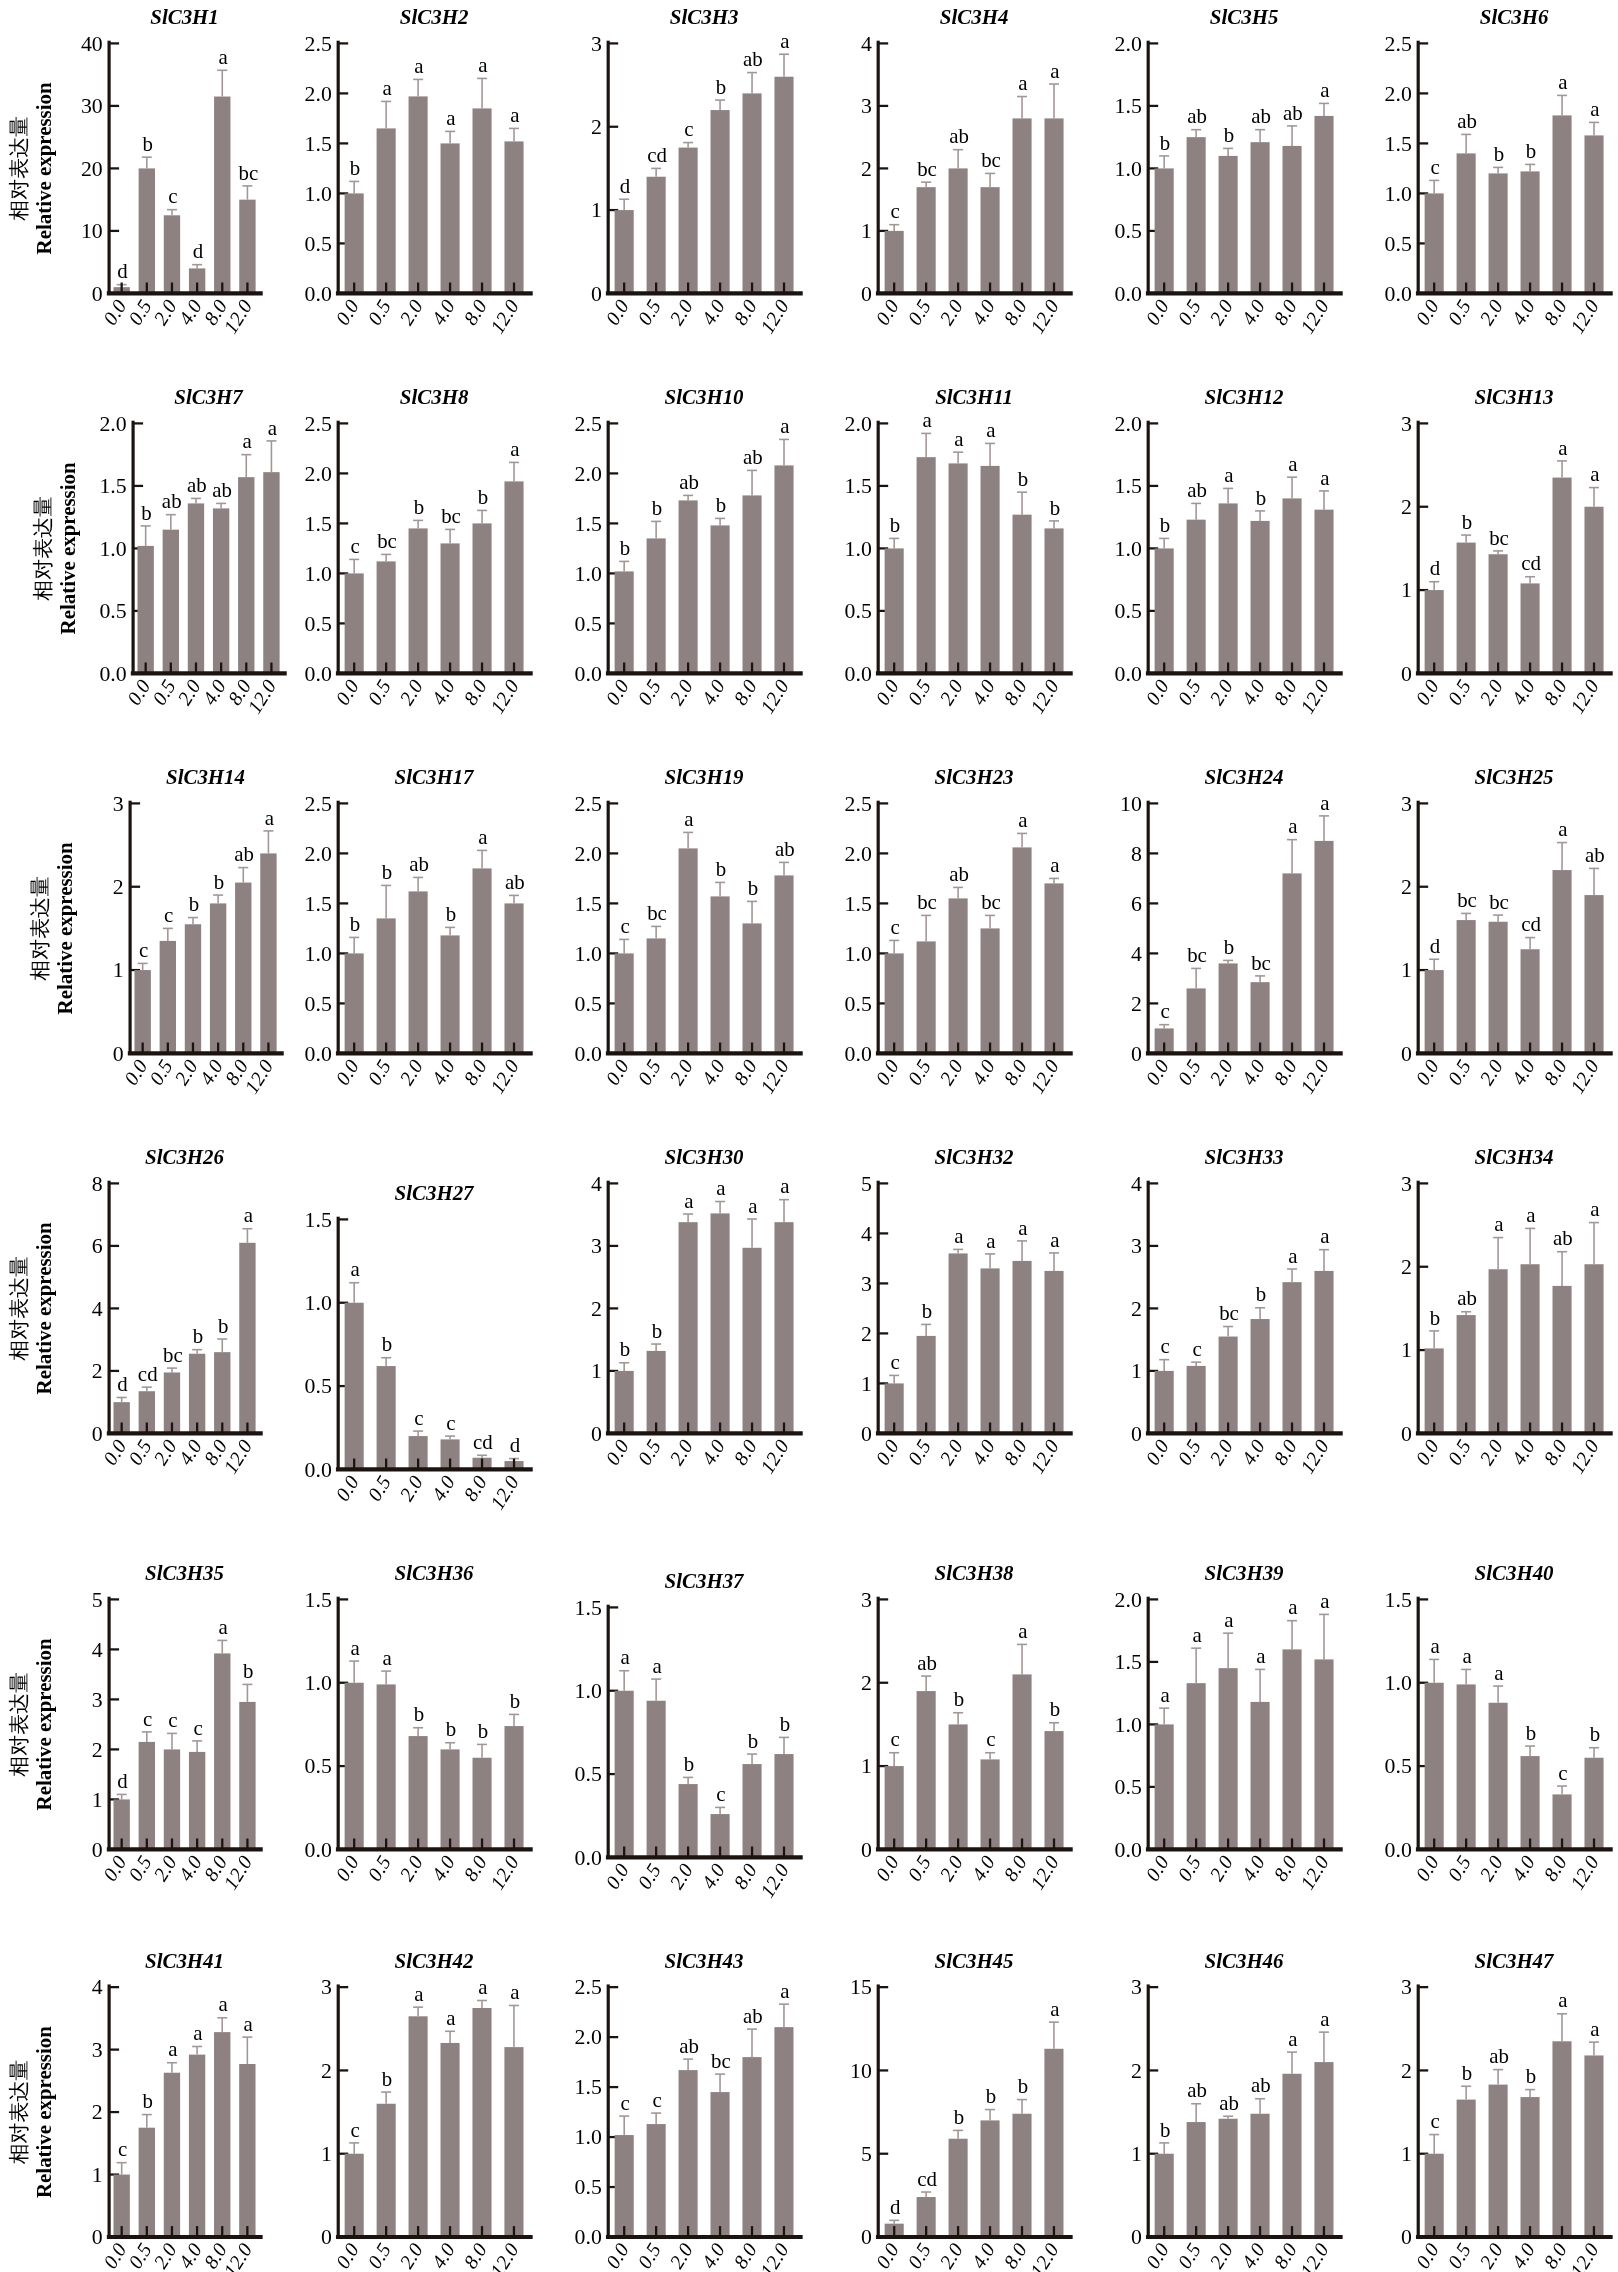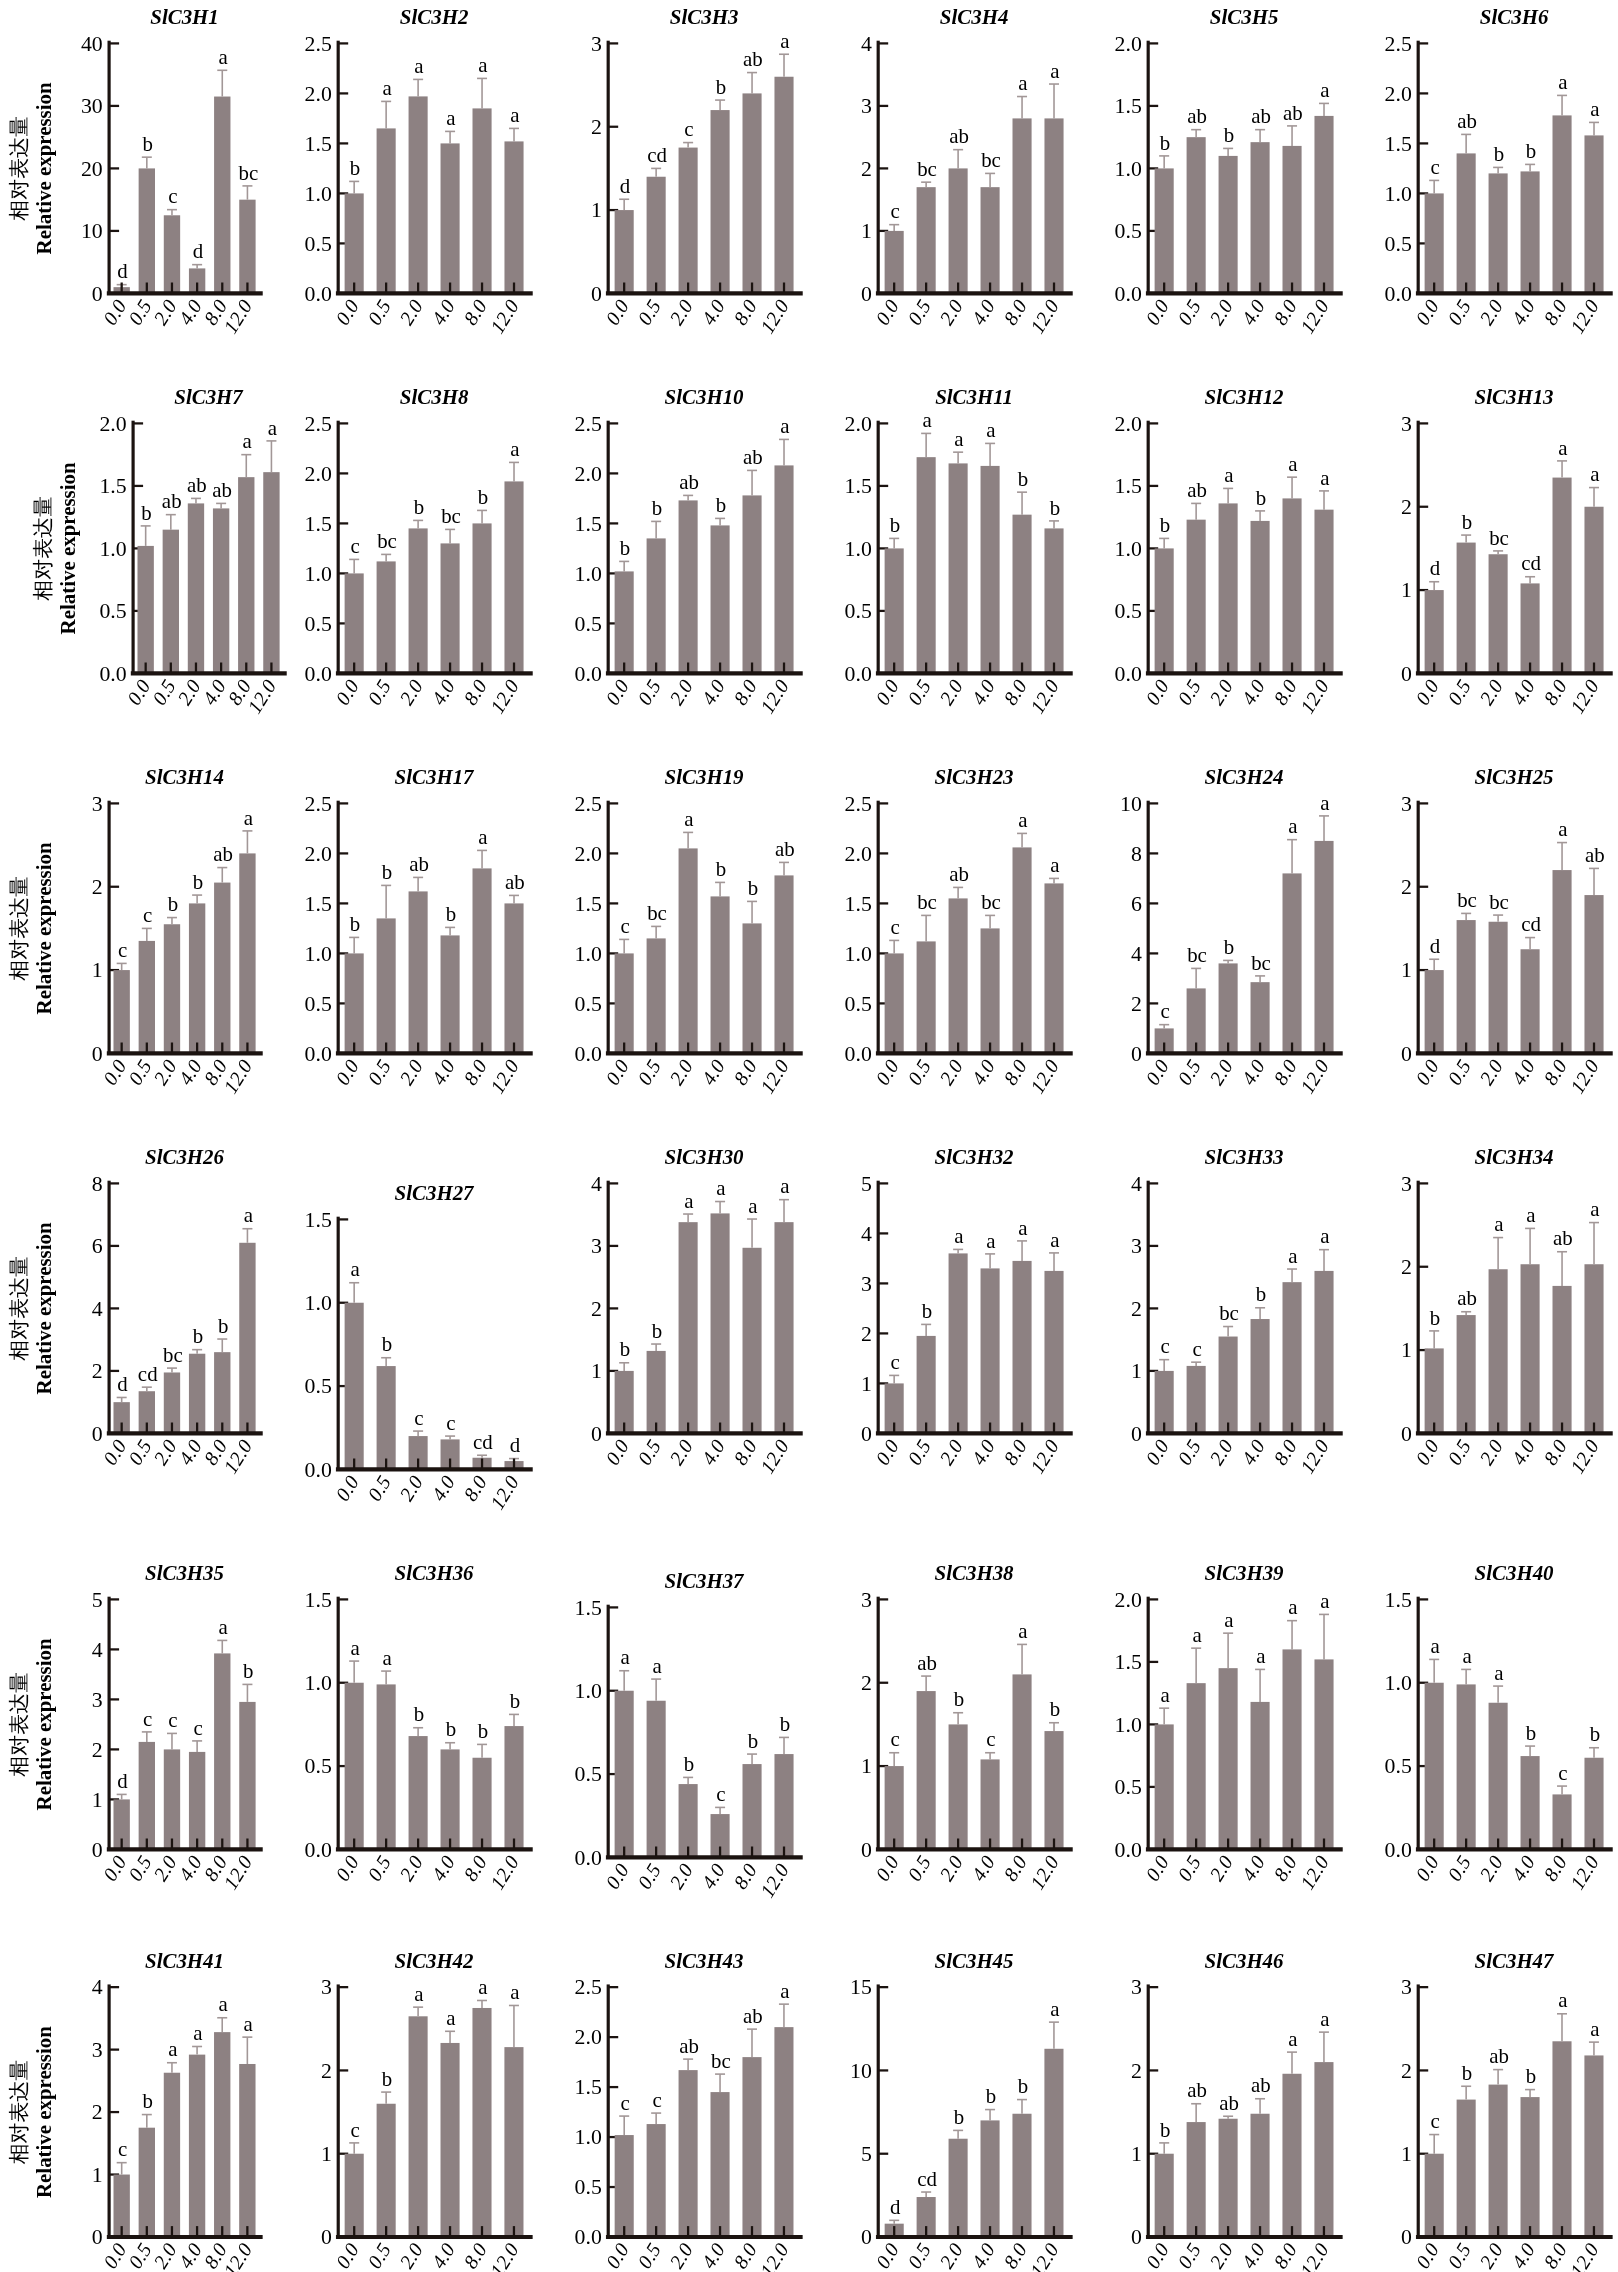--- a/index.html
+++ b/index.html
@@ -623,21 +623,21 @@
         <text x="478.5" y="671" transform="rotate(-58 478.5 671)" text-anchor="end" font-size="44" font-style="italic" fill="#000000" font-family="&quot;Liberation Serif&quot;,serif">8.0</text>
         <rect x="515.8333333333333" y="278.33333333333337" width="42" height="366.66666666666663" fill="#8d8182"></rect>
         <line x1="536.8333333333333" y1="278.33333333333337" x2="536.8333333333333" y2="236.16666666666669" stroke="#a29797" stroke-width="3.5"></line>
         <line x1="525.8333333333333" y1="236.16666666666669" x2="547.8333333333333" y2="236.16666666666669" stroke="#a29797" stroke-width="3.5"></line>
         <text x="538.8333333333333" y="222.16666666666669" text-anchor="middle" font-size="46" fill="#000000" font-family="&quot;Liberation Serif&quot;,serif">a</text>
         <line x1="536.8333333333333" y1="621" x2="536.8333333333333" y2="645" stroke="#1b1310" stroke-width="5"></line>
         <text x="548.8333333333333" y="671" transform="rotate(-58 548.8333333333333 671)" text-anchor="end" font-size="44" font-style="italic" fill="#000000" font-family="&quot;Liberation Serif&quot;,serif">12.0</text>
         <line x1="150" y1="89" x2="150" y2="645" stroke="#1b1310" stroke-width="7"></line>
         <line x1="145" y1="645" x2="578" y2="645" stroke="#1b1310" stroke-width="9"></line>
       </svg></div>
-    <div class="cell" style="height: 380px;"><svg width="270" height="380" viewBox="0 0 594 835" xmlns="http://www.w3.org/2000/svg">
+    <div class="cell" style="height: 380px; padding-left: 21px;"><svg width="270" height="380" viewBox="0 0 594 835" xmlns="http://www.w3.org/2000/svg">
         <text x="406" y="52" text-anchor="middle" font-size="46" font-style="italic" font-weight="600" fill="#000000" font-family="&quot;Liberation Serif&quot;,serif">SlC3H14</text>
         <text transform="rotate(-90)" text-anchor="middle" font-family="&quot;Liberation Serif&quot;,serif"><tspan x="-370" y="58" font-size="46" fill="#000000">相对表达量</tspan><tspan x="-370" y="112" font-size="46" font-weight="bold" fill="#000000">Relative expression</tspan></text>
         <line x1="240" y1="645" x2="262" y2="645" stroke="#1b1310" stroke-width="5"></line>
         <text x="226" y="661" text-anchor="end" font-size="48" fill="#000000" font-family="&quot;Liberation Serif&quot;,serif">0</text>
         <line x1="240" y1="461.6666666666667" x2="262" y2="461.6666666666667" stroke="#1b1310" stroke-width="5"></line>
         <text x="226" y="477.6666666666667" text-anchor="end" font-size="48" fill="#000000" font-family="&quot;Liberation Serif&quot;,serif">1</text>
         <line x1="240" y1="278.33333333333337" x2="262" y2="278.33333333333337" stroke="#1b1310" stroke-width="5"></line>
         <text x="226" y="294.33333333333337" text-anchor="end" font-size="48" fill="#000000" font-family="&quot;Liberation Serif&quot;,serif">2</text>
         <line x1="240" y1="95" x2="262" y2="95" stroke="#1b1310" stroke-width="5"></line>
         <text x="226" y="111" text-anchor="end" font-size="48" fill="#000000" font-family="&quot;Liberation Serif&quot;,serif">3</text>

